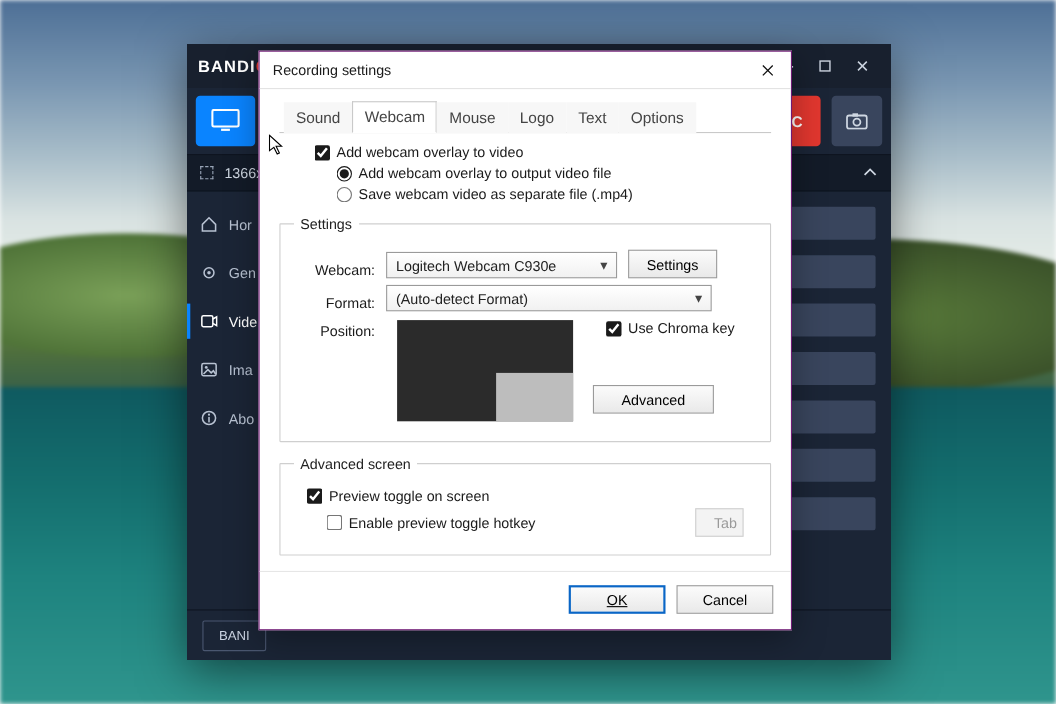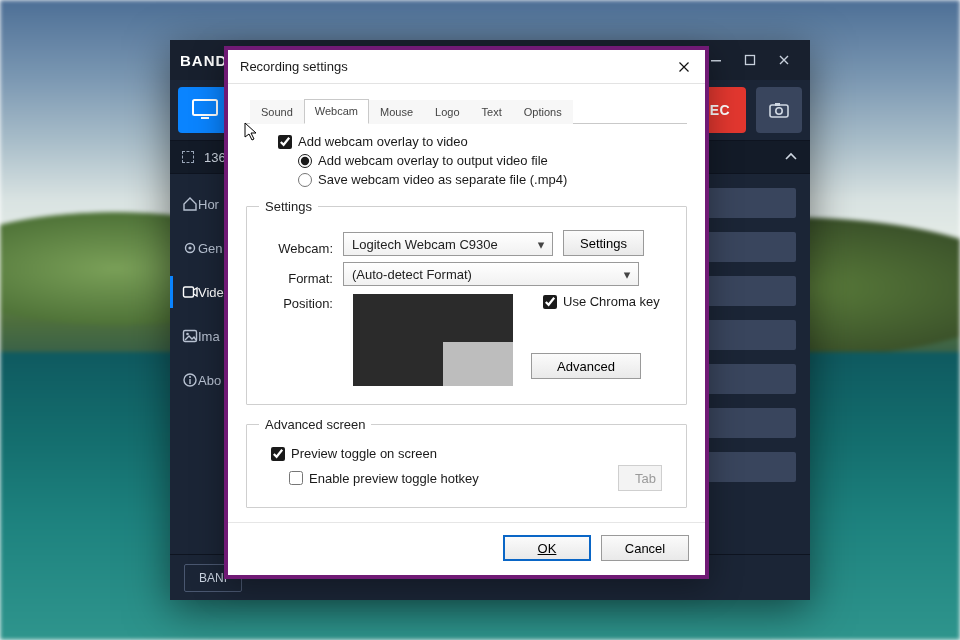--- a/index.html
+++ b/index.html
@@ -69,54 +69,54 @@
   .res-row {
     display:flex; align-items:center; height:34px; padding:0 12px;
     background:#131b28; border-top:1px solid #0e1420; border-bottom:1px solid #0e1420;
     color:#cfd7e2;
   }
   .res-row .dotsq { width:12px; height:12px; border:1px dashed #9aa6b8; margin-right:10px; }
   .res-row .chev { margin-left:auto; }
 
   .content-row { display:flex; height: calc(100% - 40px - 60px - 34px - 46px); }
   .sidebar { width: 74px; padding:8px 0 0 12px; }
-  .side-item { display:flex; align-items:center; height:44px; color:#b8c2d2; font-size:13px; }
+  .side-item { display:flex; align-items:center; height:44px; color:#b8c2d2; gap:10px; font-size:13px; }
   .side-item.active { color:#fff; position:relative; }
   .side-item.active::before { content:""; position:absolute; left:-12px; top:6px; bottom:6px; width:3px; background:#0a84ff; }
   .slot-col { flex:1; padding:14px 14px 0 0; }
   .slot { height:30px; background:#39455d; border-radius:2px; margin-bottom:14px; }
 
   .footer-row {
     height:46px; display:flex; align-items:center; padding:0 14px;
     border-top:1px solid #0e1420;
   }
   .footer-btn {
     height:28px; padding:0 14px; border:1px solid #4a5770; color:#cbd4e2;
     background:transparent; border-radius:2px; font-size:12px;
   }
 
   
   .dialog {
-    position:absolute; left:224px; top:46px; width:485px;
-    background:#fff; border:4px solid #701a75; box-shadow: 0 8px 30px rgba(0,0,0,.35);
+    position:absolute; left:235px; top:46px; width:485px;
+    background:#fff; border:1px solid #701a75; box-shadow: 0 8px 30px rgba(0,0,0,.35);
     font-size:13px; color:#1a1a1a;
   }
   .dlg-titlebar {
     height:34px; display:flex; align-items:center; padding:0 6px 0 12px;
     border-bottom:1px solid #e3e3e3;
   }
   .dlg-titlebar .title { font-size:13px; }
   .dlg-close { margin-left:auto; width:30px; height:26px; display:flex; align-items:center; justify-content:center; }
 
   .dlg-body { padding: 12px 18px 6px 18px; }
 
   
   .tabs { display:flex; align-items:flex-end; height:28px; border-bottom:1px solid #c9c9c9; margin-bottom:10px; padding-left:4px; }
   .tab {
-    padding:5px 10px 6px 10px; font-size:11px; color:#444; border:1px solid transparent;
+    padding:5px 10px 6px 10px; font-size:14px; color:#444; border:1px solid transparent;
     border-bottom:none; position:relative; top:1px; background:#f7f7f7;
   }
   .tab + .tab { margin-left:0px; }
   .tab.active {
     background:#fff; border-color:#c9c9c9; border-bottom:1px solid #fff;
   }
 
   .indent { padding-left:20px; }
   .chkrow, .radrow { display:flex; align-items:center; gap:6px; margin:4px 12px; }
   .chkrow input[type=checkbox], .radrow input[type=radio] { width:14px; height:14px; accent-color:#1a1a1a; }

